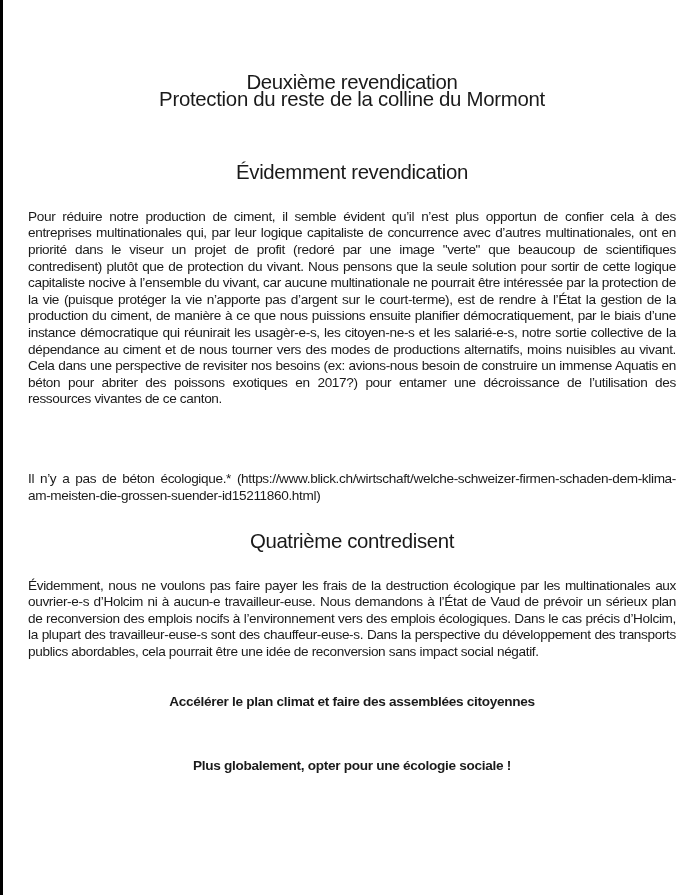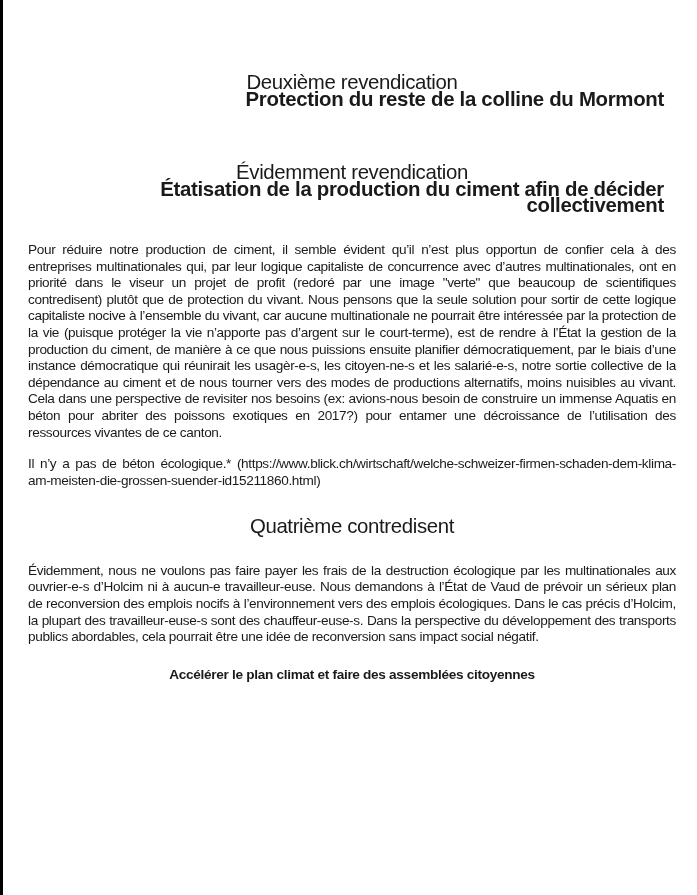--- a/index.html
+++ b/index.html
@@ -35,36 +35,35 @@
     .section-heading {
       text-align: center;
       margin: 12px;
     }
     .section-kicker {
       display: block;
       font-weight: normal;
     }
     .section-title {
       display: block;
-      font-weight: bold;
+      font-weight: normal;
       letter-spacing: -0.3px;
-      text-align: right;
     }
     .para {
       margin: 0;
       text-align: justify;
       hyphens: none;
     }
     .gap-after-heading { height: 16px; }
     .gap-after-para { height: 16px; }
     .gap-small { height: 15px; }
     .closing {
       text-align: center;
       font-weight: bold;
-      margin: 4px;
+      margin: 16px;
       letter-spacing: -0.3px;
     }
   </style>
 </head>
 <body>
 
 <div class="left-edge"></div>
 
 <div class="page">
 
@@ -74,36 +73,36 @@
       <span class="section-title">Protection du reste de la colline du Mormont</span>
     </h2>
     <div class="gap-after-heading"></div>
   </div>
 
   <div class="gap-after-para" style="height:17px"></div>
 
   <div>
     <h2 class="section-heading">
       <span class="section-kicker">Évidemment revendication</span>
-      <span class="section-title">Étatisation de la production du ciment afin de décider collectivement</span>
     </h2>
     <div class="gap-after-heading"></div>
     <p class="para">Pour réduire notre production de ciment, il semble évident qu’il n’est plus opportun de confier cela à des entreprises multinationales qui, par leur logique capitaliste de concurrence avec d’autres multinationales, ont en priorité dans le viseur un projet de profit (redoré par une image "verte" que beaucoup de scientifiques contredisent) plutôt que de protection du vivant. Nous pensons que la seule solution pour sortir de cette logique capitaliste nocive à l’ensemble du vivant, car aucune multinationale ne pourrait être intéressée par la protection de la vie (puisque protéger la vie n’apporte pas d’argent sur le court-terme), est de rendre à l’État la gestion de la production du ciment, de manière à ce que nous puissions ensuite planifier démocratiquement, par le biais d’une instance démocratique qui réunirait les usagèr-e-s, les citoyen-ne-s et les salarié-e-s, notre sortie collective de la dépendance au ciment et de nous tourner vers des modes de productions alternatifs, moins nuisibles au vivant. Cela dans une perspective de revisiter nos besoins (ex: avions-nous besoin de construire un immense Aquatis en béton pour abriter des poissons exotiques en 2017?) pour entamer une décroissance de l’utilisation des ressources vivantes de ce canton.</p>
     <div class="gap-small"></div>
-    <p class="para" style="word-break: break-word;">Il n’y a pas de béton écologique.* (https://www.blick.ch/wirtschaft/welche-schweizer-firmen-schaden-dem-klima-am-meisten-die-grossen-suender-id15211860.html)</p>
+    <p class="para" style="word-break: break-word; margin-top: 48px;">Il n’y a pas de béton écologique.* (https://www.blick.ch/wirtschaft/welche-schweizer-firmen-schaden-dem-klima-am-meisten-die-grossen-suender-id15211860.html)</p>
   </div>
 
   <div class="gap-after-para" style="height:17px"></div>
 
   <div>
     <h2 class="section-heading">
       <span class="section-kicker">Quatrième contredisent</span>
     </h2>
     <div class="gap-after-heading"></div>
     <p class="para">Évidemment, nous ne voulons pas faire payer les frais de la destruction écologique par les multinationales aux ouvrier-e-s d’Holcim ni à aucun-e travailleur-euse. Nous demandons à l’État de Vaud de prévoir un sérieux plan de reconversion des emplois nocifs à l’environnement vers des emplois écologiques. Dans le cas précis d’Holcim, la plupart des travailleur-euse-s sont des chauffeur-euse-s. Dans la perspective du développement des transports publics abordables, cela pourrait être une idée de reconversion sans impact social négatif.</p>
   </div>
 
   <div style="height:17px"></div>
 
   <p class="closing">Accélérer le plan climat et faire des assemblées citoyennes</p>
   <div style="height:16px"></div>
+  <p class="closing">Plus globalement, opter pour une écologie sociale !</p>
 
 </div>
 
 </body></html>

